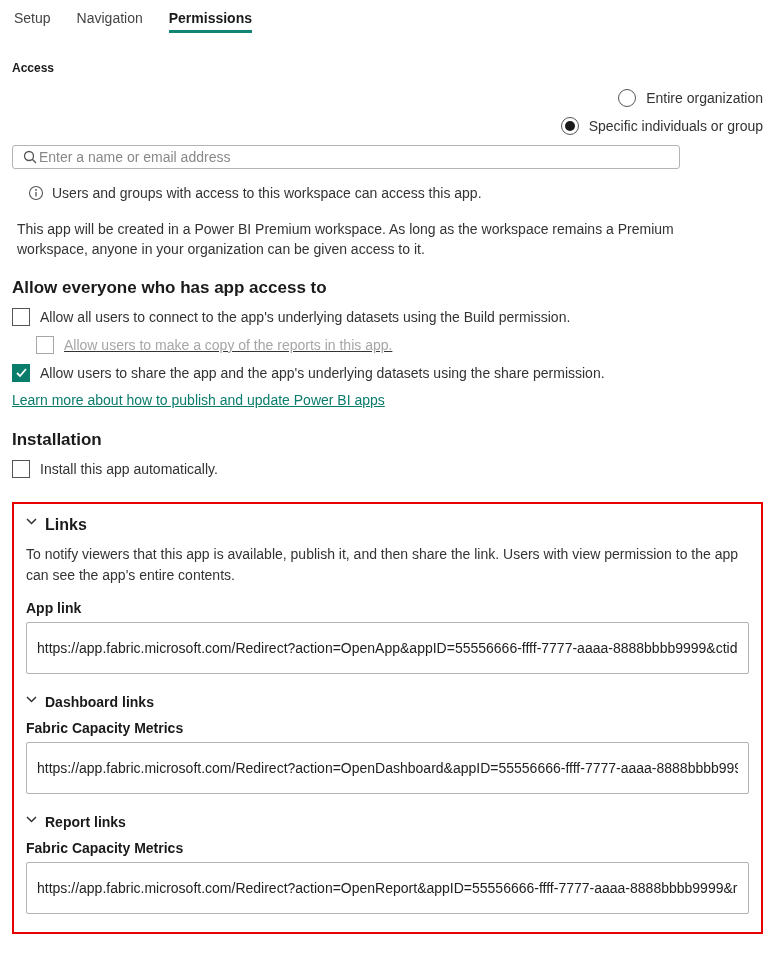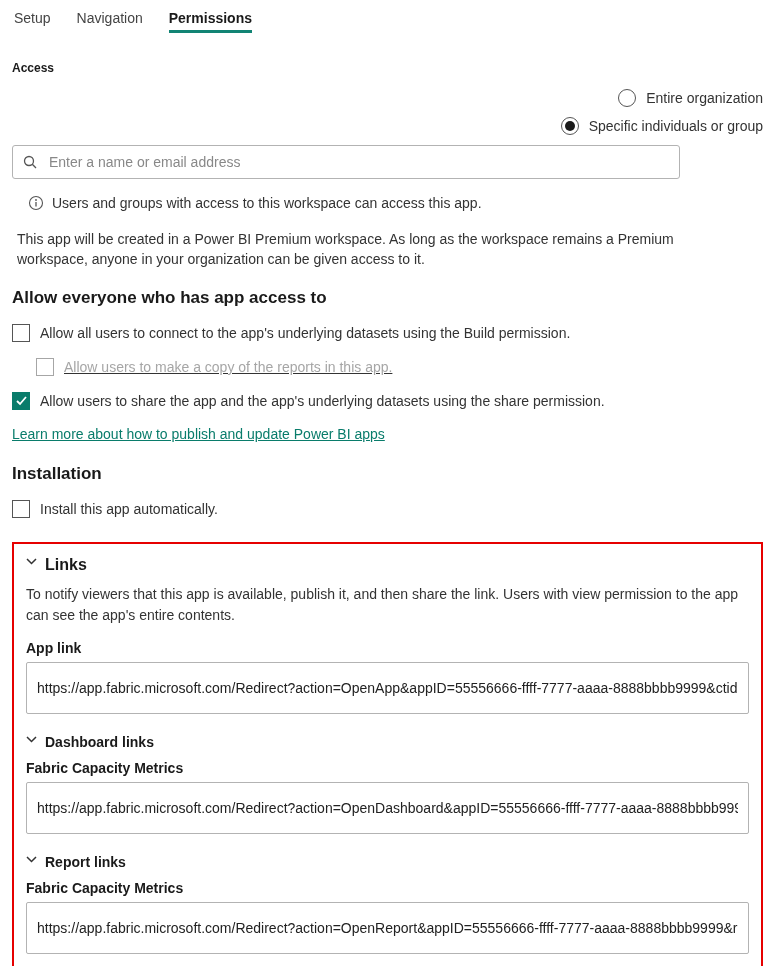--- a/index.html
+++ b/index.html
@@ -80,22 +80,21 @@
     width: 10px;
     height: 10px;
     background: #1a1a1a;
     border-radius: 50%;
   }
 
   
   .search-box {
     display: flex;
     align-items: center;
-    gap: 10px;
-    height: 34px;
+    height: 24px;
     padding: 0 10px;
     border: 1px solid var(--border);
     border-radius: 3px;
     margin: 4px 0 16px 0;
     width: 668px;
     max-width: 100%;
   }
   .search-box input {
     flex: 1;
     border: none;
@@ -119,21 +118,21 @@
     line-height: 1.45;
     color: #333;
     max-width: 730px;
   }
 
   
   .check-row {
     display: flex;
     align-items: center;
     gap: 10px;
-    margin: 16px 0;
+    margin: 10px 0;
   }
   .check-row.nested { margin-left: 24px; text-decoration: underline; }
   .checkbox {
     width: 18px;
     height: 18px;
     border: 1px solid #555;
     display: inline-flex;
     align-items: center;
     justify-content: center;
     cursor: pointer;

